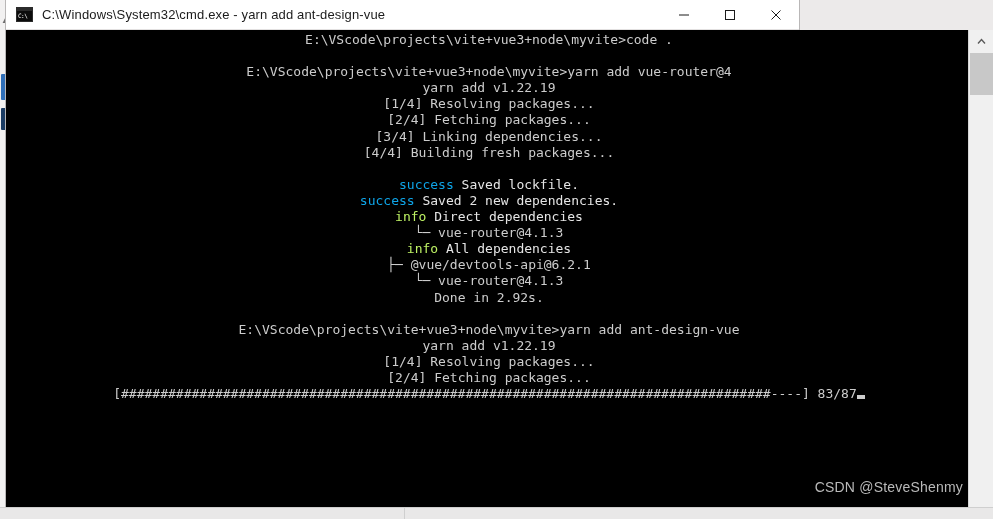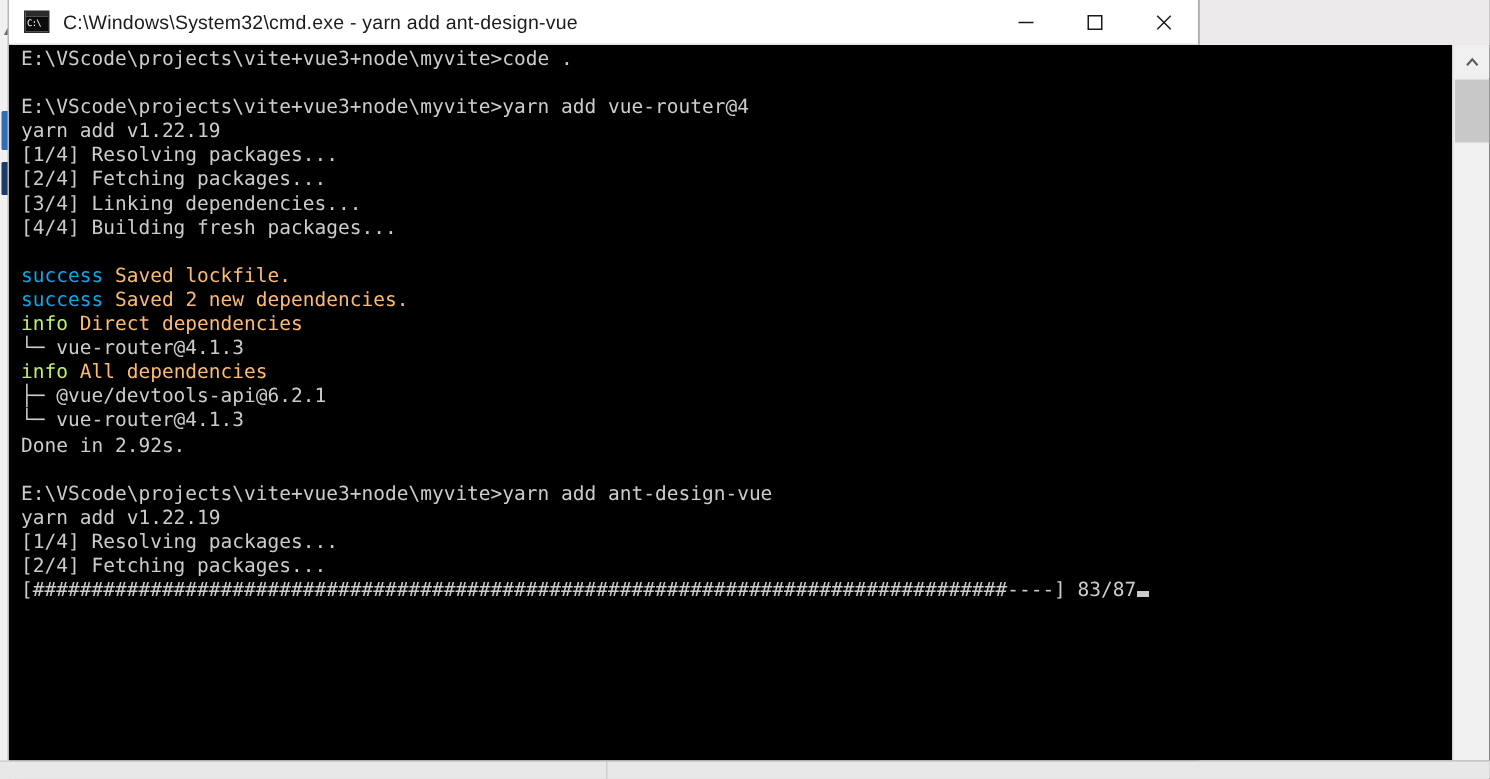--- a/index.html
+++ b/index.html
@@ -138,37 +138,38 @@
 
   
   #console {
     position: absolute;
     left: 0;
     top: 30px;
     width: 987px;
     height: 477px;
     background: #000000;
     overflow: hidden;
+    text-align: center;
   }
   #console-text {
     position: absolute;
     left: 8px;
     top: 2px;
     width: 950px;
     font-family: "DejaVu Sans Mono", monospace;
     font-size: 13px;
     line-height: 16.1px;
     color: #cccccc;
     white-space: pre;
     letter-spacing: 0px;
   }
   .line { height: 16.1px; }
   .c-green { color: #0ea5e9; }
   .c-blue  { color: #bef264; }
-  .c-white { color: #fdba74; }
+  .c-white { color: #e5e5e5; }
   .cursor {
     display: inline-block;
     width: 8px;
     height: 4px;
     background: #cccccc;
     vertical-align: baseline;
     margin-bottom: -1px;
   }
 
   
@@ -245,20 +246,21 @@
             <line x1="1.5" y1="1.5" x2="10.5" y2="10.5" stroke="#1a1a1a" stroke-width="1"></line>
             <line x1="10.5" y1="1.5" x2="1.5" y2="10.5" stroke="#1a1a1a" stroke-width="1"></line>
           </svg>
         </div>
       </div>
     </div>
 
     <div id="console">
       <div id="console-text"><div class="line">E:\VScode\projects\vite+vue3+node\myvite&gt;code .</div><div class="line">&nbsp;</div><div class="line">E:\VScode\projects\vite+vue3+node\myvite&gt;yarn add vue-router@4</div><div class="line">yarn add v1.22.19</div><div class="line">[1/4] Resolving packages...</div><div class="line">[2/4] Fetching packages...</div><div class="line">[3/4] Linking dependencies...</div><div class="line">[4/4] Building fresh packages...</div><div class="line">&nbsp;</div><div class="line"><span class="c-green">success</span><span class="c-white"> Saved lockfile.</span></div><div class="line"><span class="c-green">success</span><span class="c-white"> Saved 2 new dependencies.</span></div><div class="line"><span class="c-blue">info</span><span class="c-white"> Direct dependencies</span></div><div class="line">└─ vue-router@4.1.3</div><div class="line"><span class="c-blue">info</span><span class="c-white"> All dependencies</span></div><div class="line">├─ @vue/devtools-api@6.2.1</div><div class="line">└─ vue-router@4.1.3</div><div class="line">Done in 2.92s.</div><div class="line">&nbsp;</div><div class="line">E:\VScode\projects\vite+vue3+node\myvite&gt;yarn add ant-design-vue</div><div class="line">yarn add v1.22.19</div><div class="line">[1/4] Resolving packages...</div><div class="line">[2/4] Fetching packages...</div><div class="line"><span>[###################################################################################----] 83/87</span><span class="cursor"></span></div></div>
 
+      <div id="watermark">CSDN @SteveShenmy</div>
 
       <div id="console-scrollbar">
         <div id="sb-up">
           <svg width="9" height="7" viewBox="0 0 9 7">
             <path d="M1 5.5 L4.5 1.5 L8 5.5" fill="none" stroke="#5a5a5a" stroke-width="1.4"></path>
           </svg>
         </div>
         <div id="sb-thumb"></div>
       </div>
     </div>

